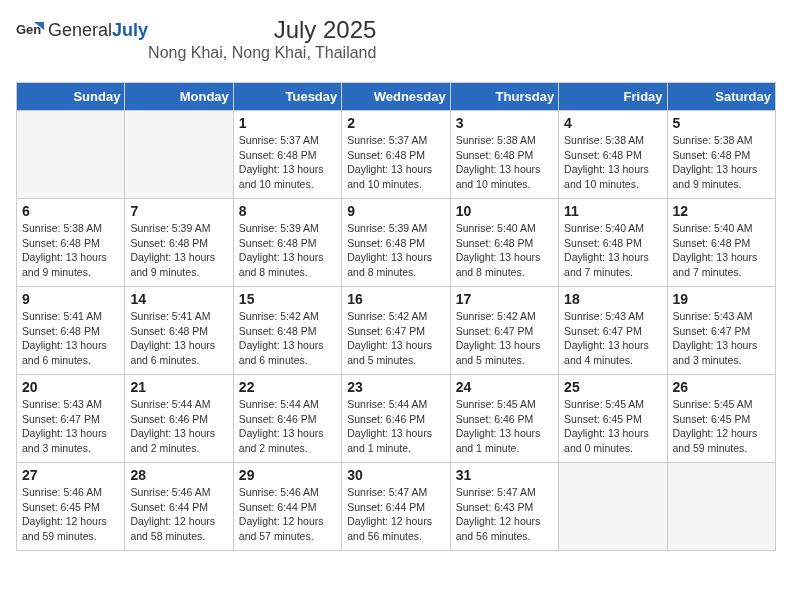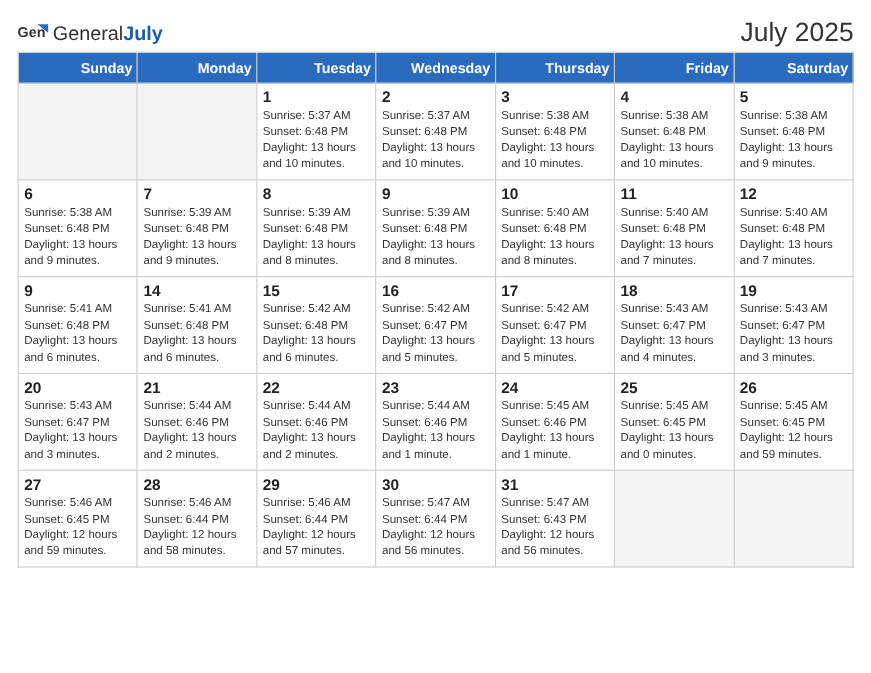--- a/index.html
+++ b/index.html
@@ -5,23 +5,22 @@
     * { box-sizing: border-box; margin: 0; padding: 0; }
     body {
       font-family: Arial, sans-serif;
       background: #fff;
       width: 792px;
       min-height: 612px;
       padding: 16px;
     }
     .header-area {
       display: flex;
-      justify-content: space-between;
       align-items: flex-start;
-      margin-bottom: 3px;
+      margin-bottom: 20px;
     }
     .logo {
       display: flex;
       align-items: center;
       gap: 4px;
     }
     .logo-text-general {
       font-size: 18px;
       font-weight: normal;
       color: #333;
@@ -92,20 +91,21 @@
     <svg class="logo-icon" viewBox="0 0 28 28" xmlns="http://www.w3.org/2000/svg">
       <text x="0" y="18" font-size="13" font-weight="bold" fill="#333">Gen</text>
       <polygon points="18,6 28,6 28,14" fill="#2a6abf"></polygon>
     </svg>
     <div>
       <span class="logo-text-general">General</span><span class="logo-text-blue">July</span>
     </div>
   </div>
   <div class="title-area">
     <div class="main-title">July 2025</div>
+    <div class="subtitle">Nong Khai, Nong Khai, Thailand</div>
   </div>
 </div>
 
 <table>
   <thead>
     <tr id="days-header-row">
         <th class="day-header">Sunday</th>
         <th class="day-header">Monday</th>
         <th class="day-header">Tuesday</th>
         <th class="day-header">Wednesday</th>

